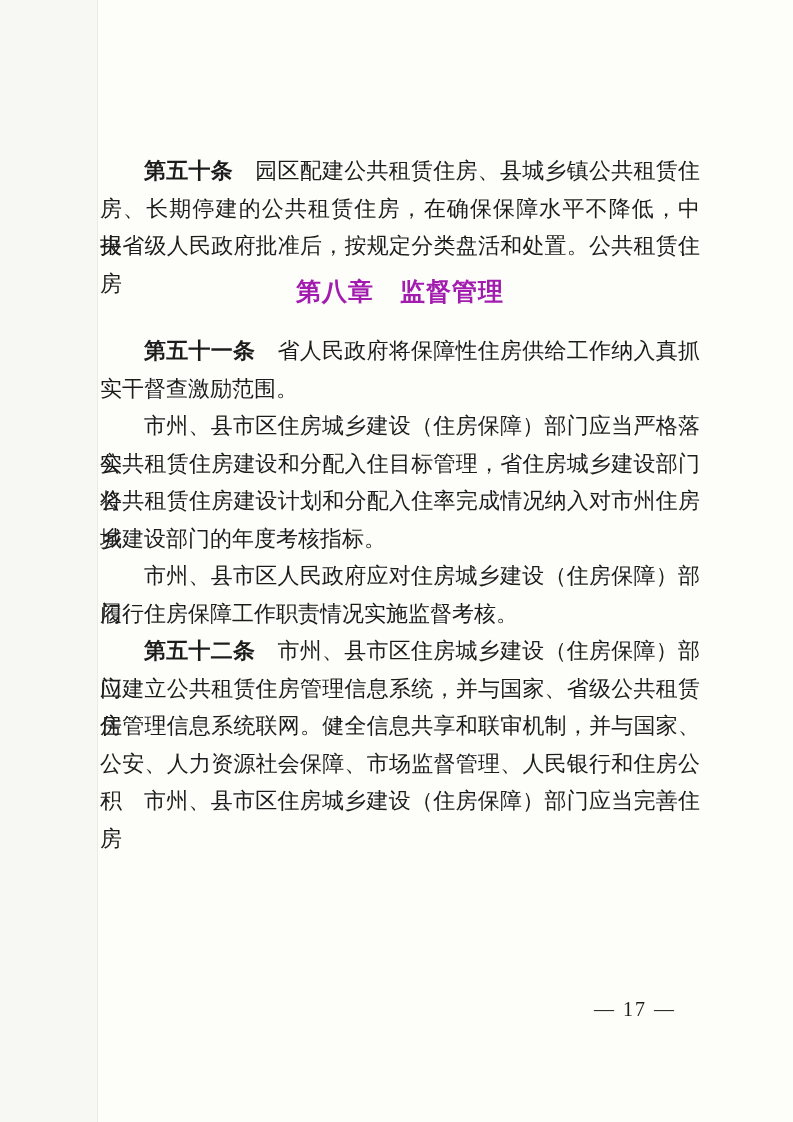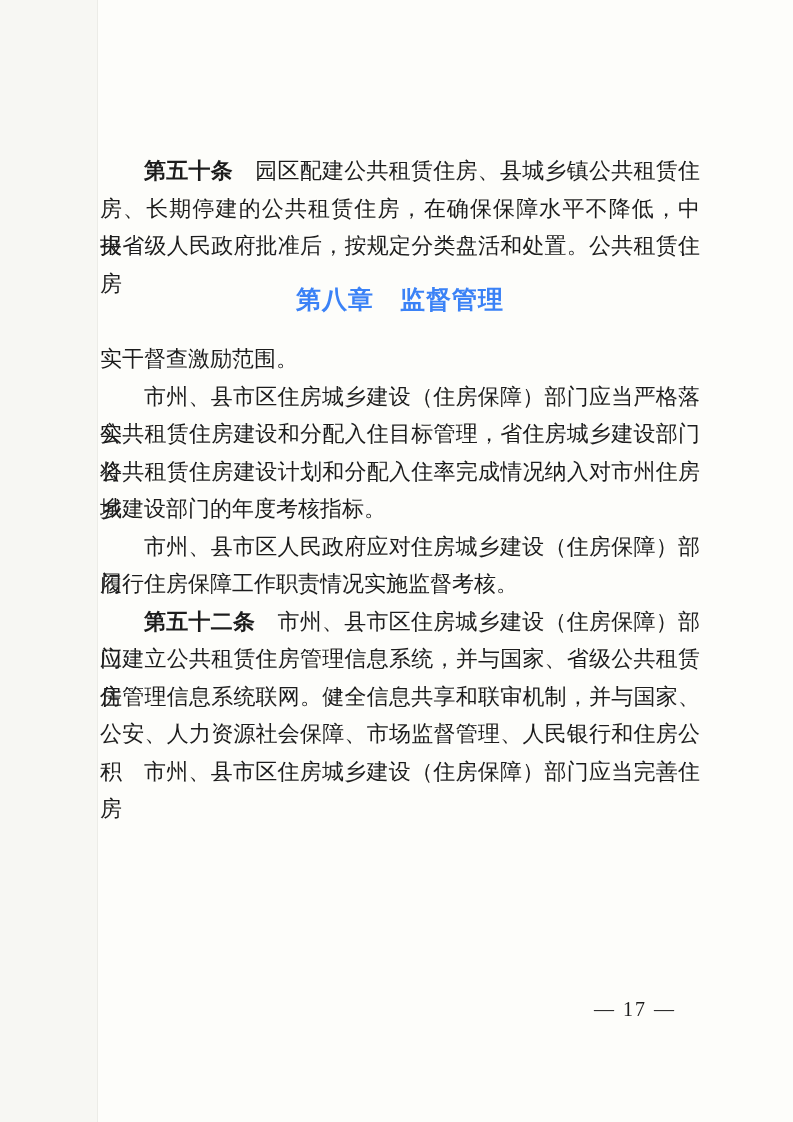--- a/index.html
+++ b/index.html
@@ -41,27 +41,27 @@
   .line.full {
     text-align: justify;
     text-align-last: justify;
     text-justify: inter-character;
   }
   .line.indent { text-indent: 44px; }
   .article-no { font-weight: bold; }
   .chapter-heading {
     height: 37.5px;
     line-height: 37.5px;
-    margin: 16px 0 22px 0;
+    margin: 8px 0 22px 0;
     text-align: center;
     font-family: "Liberation Sans", "DejaVu Sans", sans-serif;
     font-weight: bold;
     font-size: 25px;
     letter-spacing: 1px;
-    color: #3b82f6;
+    color: #a21caf;
   }
   .page-number {
     position: absolute;
     top: 996px;
     right: 117px;
     font-size: 20px;
     line-height: 26px;
     letter-spacing: 2px;
     color: #1c1c1c;
     font-family: "Liberation Serif", "DejaVu Serif", serif;
@@ -73,20 +73,21 @@
 <div class="page">
   <div class="scan-strip"></div>
   <div class="content">
       <div class="paragraph">
         <div class="line indent full"><span class="article-no">第五十条</span><span>　园区配建公共租赁住房、县城乡镇公共租赁住</span></div>
         <div class="line full"><span>房、长期停建的公共租赁住房，在确保保障水平不降低，中央、</span></div>
         <div class="line full"><span>报省级人民政府批准后，按规定分类盘活和处置。公共租赁住房</span></div>
       </div>
       <div class="chapter-heading">第八章　监督管理</div>
       <div class="paragraph">
+        <div class="line indent full"><span class="article-no">第五十一条</span><span>　省人民政府将保障性住房供给工作纳入真抓</span></div>
         <div class="line"><span>实干督查激励范围。</span></div>
       </div>
       <div class="paragraph">
         <div class="line indent full"><span>市州、县市区住房城乡建设（住房保障）部门应当严格落实</span></div>
         <div class="line full"><span>公共租赁住房建设和分配入住目标管理，省住房城乡建设部门将</span></div>
         <div class="line full"><span>公共租赁住房建设计划和分配入住率完成情况纳入对市州住房城</span></div>
         <div class="line"><span>乡建设部门的年度考核指标。</span></div>
       </div>
       <div class="paragraph">
         <div class="line indent full"><span>市州、县市区人民政府应对住房城乡建设（住房保障）部门</span></div>

